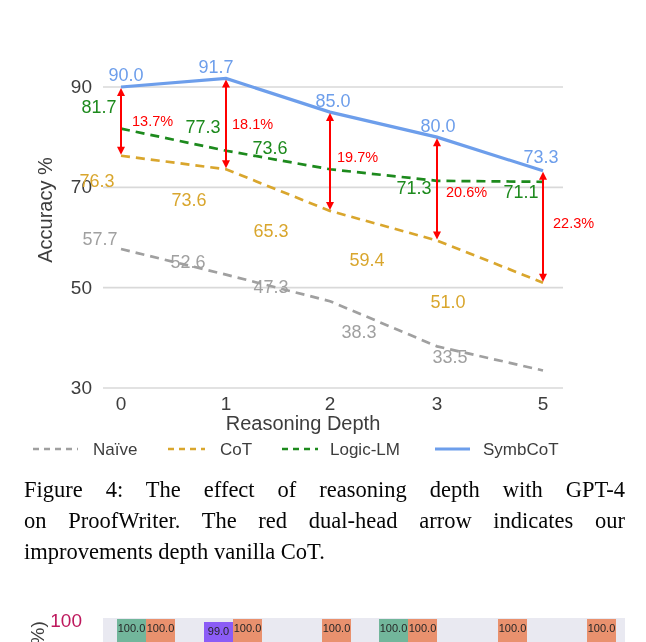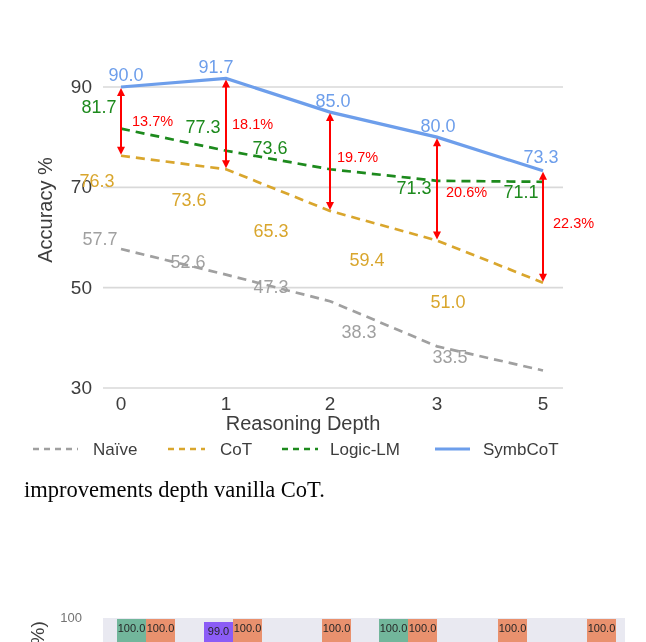--- a/index.html
+++ b/index.html
@@ -9,21 +9,21 @@
   .tickT{font-size:19px;fill:#3d3d3d;}
   .axisT{font-size:20px;fill:#3d3d3d;}
   .lgT{font-size:17px;fill:#3d3d3d;}
   .ptl{font-size:18px;}
   .pct{font-size:14.5px;}
   .caption{position:absolute;left:24px;top:474px;width:601px;
            font-family:"Liberation Serif",serif;font-size:22.5px;color:#050505;}
   .cap-line{height:31px;line-height:31px;}
   .just{text-align:justify;text-align-last:justify;}
   .b-tick{position:absolute;left:38px;top:610px;width:44px;text-align:right;
-          font-size:13px;color:#737373;}
+          font-size:19px;color:#be185d;}
   .b-ylab{position:absolute;left:20px;top:625px;width:36px;text-align:center;
           font-size:19px;color:#3d3d3d;transform:rotate(-90deg);transform-origin:50% 50%;}
   .b-bg{position:absolute;left:103px;top:618px;width:522px;height:24px;background:#E9E9F1;}
   .bar{position:absolute;width:29px;}
   .bar .bl{padding-top:3px;text-align:center;font-size:11px;color:#262626;}
 </style>
 </head>
 <body>
 
 <div class="stage">
@@ -104,20 +104,22 @@
       <line id="sw1" x1="168" y1="449" x2="205" y2="449" stroke-width="2.6" stroke-dasharray="6 5" stroke="#D9A62D"></line>
       <text class="lgT" x="220" y="455">CoT</text>
       <line id="sw2" x1="282" y1="449" x2="318" y2="449" stroke-width="2.6" stroke-dasharray="6 5" stroke="#1D8A1D"></line>
       <text class="lgT" x="330" y="455">Logic-LM</text>
       <line id="sw3" x1="435" y1="449" x2="470" y2="449" stroke-width="3.2" stroke="#6D9EEB"></line>
       <text class="lgT" x="483" y="455">SymbCoT</text>
     </g>
   </svg>
 
   <div class="caption">
+    <div class="cap-line just">Figure 4: The effect of reasoning depth with GPT-4</div>
+    <div class="cap-line just">on ProofWriter. The red dual-head arrow indicates our</div>
     <div class="cap-line">improvements depth vanilla CoT.</div>
   </div>
 
   <div>
     <div class="b-tick">100</div>
     <div class="b-ylab">(%)</div>
     <div class="b-bg"></div>
     <div id="gBars">
         <div class="bar" style="left: 117px; top: 619px; height: 23px; background: rgb(114, 182, 155);">
           <div class="bl">100.0</div>

